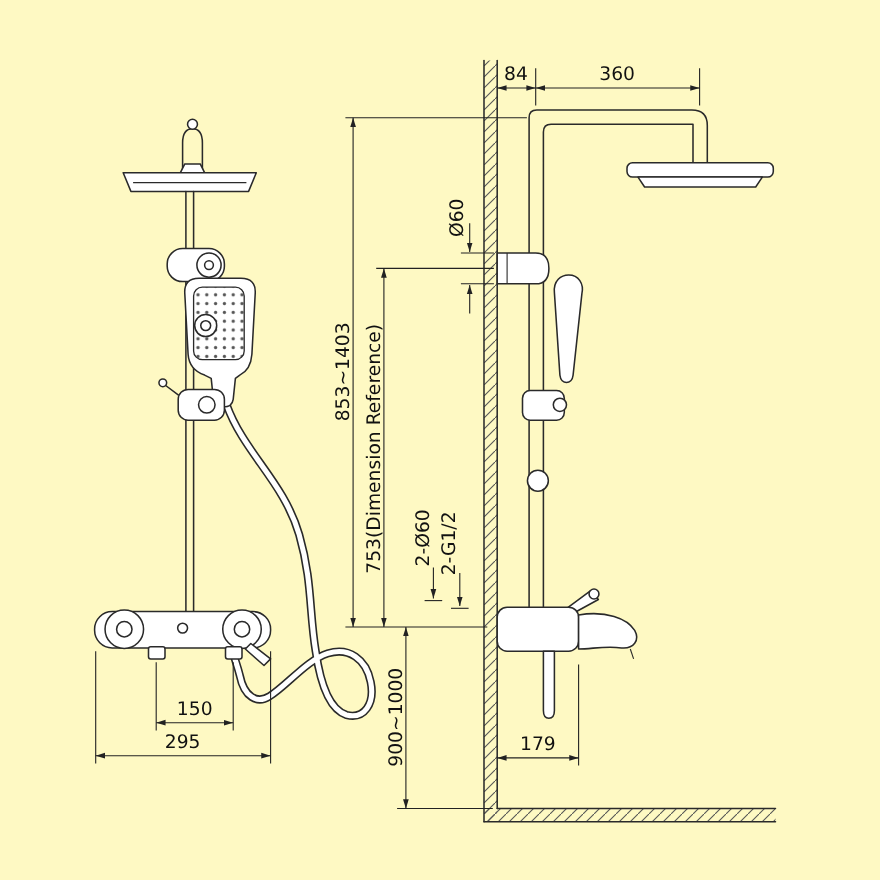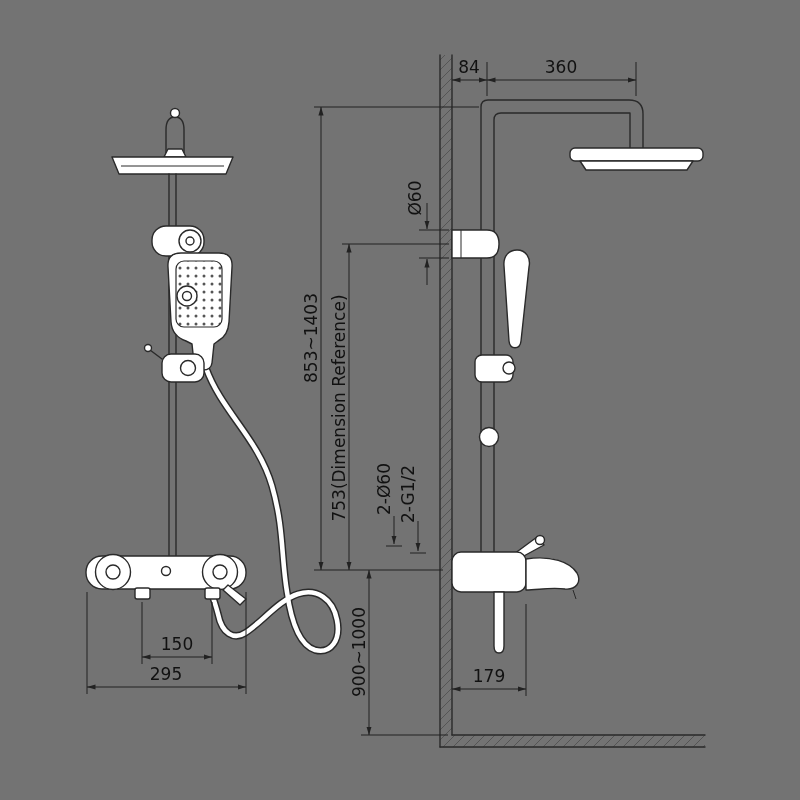--- a/index.html
+++ b/index.html
@@ -1,16 +1,16 @@
 <!DOCTYPE html>
 <html><head>
 <meta charset="utf-8">
 <style>
   html,body{margin:0;padding:0;background:#fff;}
-  .stage{width:800px;height:800px;background:#737373;position:relative;overflow:hidden;}
+  .stage{width:800px;height:800px;background:#fef9c3;position:relative;overflow:hidden;}
   svg{display:block;}
   .ln{fill:none;stroke:#2a2a2a;stroke-width:1.4;stroke-linejoin:round;stroke-linecap:round;}
   .lnf{fill:#ffffff;stroke:#2a2a2a;stroke-width:1.4;stroke-linejoin:round;}
   .thin{fill:none;stroke:#2a2a2a;stroke-width:1;}
   .dim{fill:none;stroke:#222222;stroke-width:1;}
   .hoseO{fill:none;stroke:#2a2a2a;stroke-width:7.5;stroke-linecap:round;}
   .hoseI{fill:none;stroke:#ffffff;stroke-width:4.6;stroke-linecap:round;}
   text.dimtxt{font-family:"DejaVu Sans",sans-serif;font-size:17px;fill:#111;}
 </style>
 </head>

